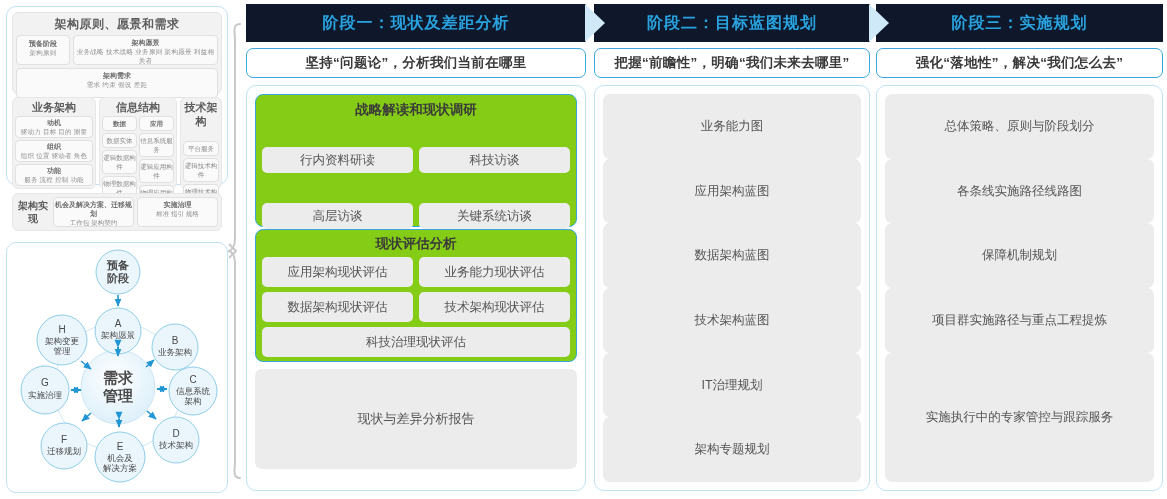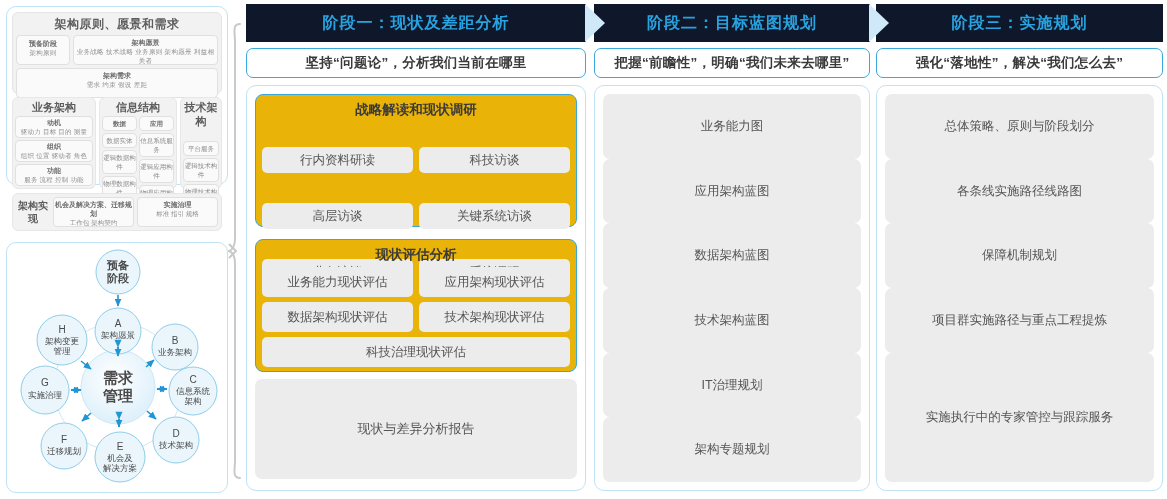--- a/index.html
+++ b/index.html
@@ -104,37 +104,37 @@
 
   .body{
     margin-top:7px;height:406px;background:#ffffff;
     border:1px solid #bfe2f5;border-radius:10px;box-sizing:border-box;
     padding:8px;
   }
 
   
   .p1-top{display:flex;gap:7px;height:133px;}
   .grpbox{
-    border:1.4px solid #3aa8dd;border-radius:8px;background:#eab308;
+    border:1.4px solid #3aa8dd;border-radius:8px;background:#84cc16;
     box-sizing:border-box;padding:5px 6px 6px 6px;
   }
   .grp-title{font-size:13.5px;font-weight:bold;color:#3a3a3a;text-align:center;line-height:19px;margin-bottom:3px;}
   .pill{
     background:#ececec;border-radius:5px;
     display:flex;align-items:center;justify-content:center;
     font-size:12.5px;color:#555555;box-sizing:border-box;
   }
   .pill.sm{height:26px;margin-top:25px;}
   .grid2{display:flex;gap:6px;margin-bottom:5px;}
   .grid2 .pill{flex:1;}
   .p1-strategy{flex:1;}
   .p1-external{width:94px;}
   .p1-external .pill{height:26px;margin-bottom:5px;}
 
-  .p1-assess{margin-top:12px;height:133px;}
+  .p1-assess{margin-top:2px;height:133px;font-family:Liberation Mono, monospace;}
   .p1-assess .pill{height:30px;font-size:12.5px;}
   .p1-report{
     margin-top:7px;height:100px;background:#ececec;border-radius:7px;
     display:flex;align-items:center;justify-content:center;
     font-size:13px;color:#555555;
   }
 
   
   .stack{display:flex;flex-direction:column;gap:0;height:100%;}
   .stack .item{
@@ -347,22 +347,22 @@
               <div class="pill sm">业务访谈</div>
               <div class="pill sm">系统调研</div>
             </div>
           </div>
 
         </div>
 
         <div class="grpbox p1-assess">
           <div class="grp-title">现状评估分析</div>
           <div class="grid2">
+            <div class="pill">应用架构现状评估</div>
             <div class="pill">业务能力现状评估</div>
-            <div class="pill">应用架构现状评估</div>
           </div>
           <div class="grid2">
             <div class="pill">数据架构现状评估</div>
             <div class="pill">技术架构现状评估</div>
           </div>
           <div class="pill" style="height:30px;">科技治理现状评估</div>
         </div>
 
         <div class="p1-report">现状与差异分析报告</div>
       </div>

